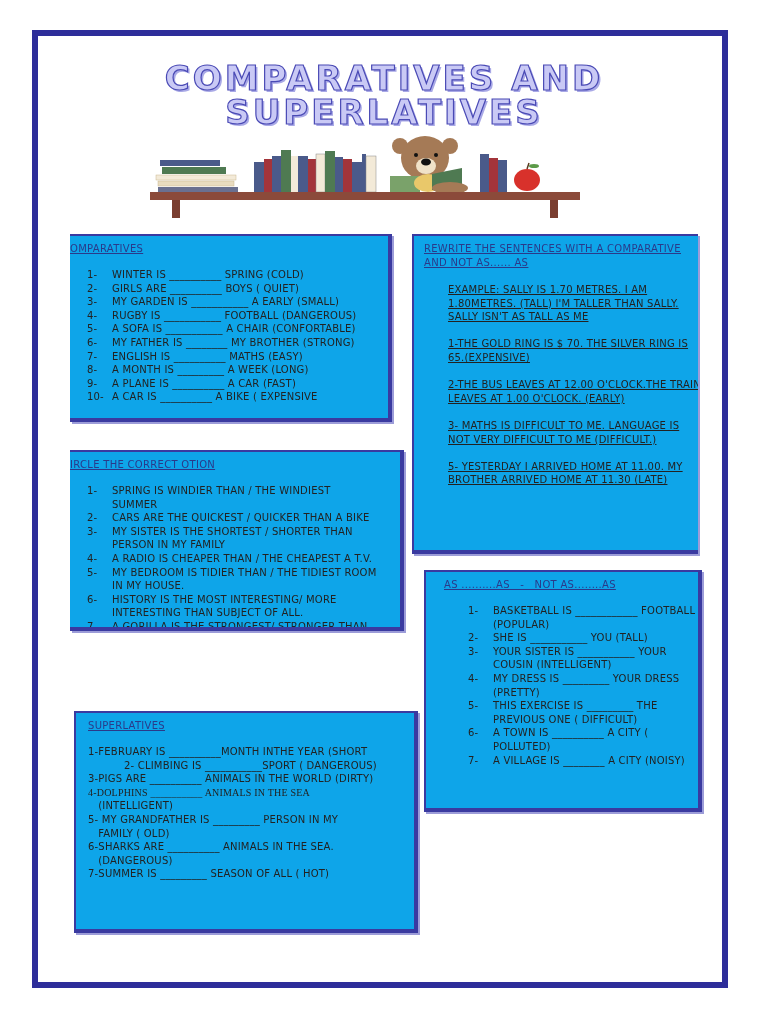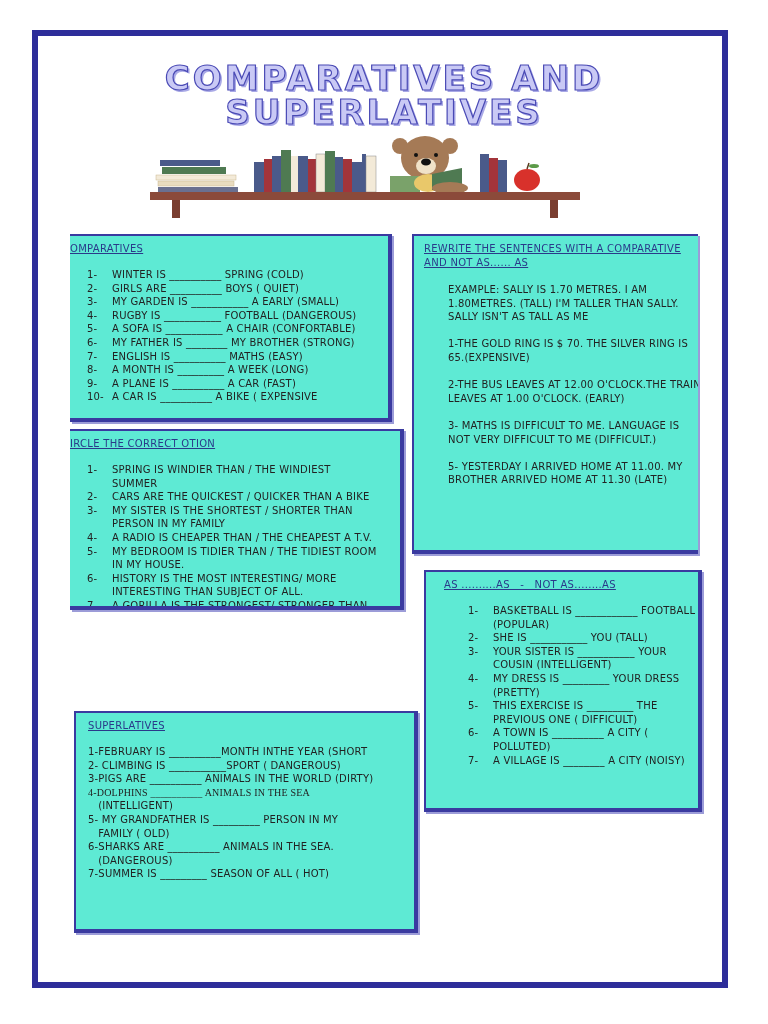--- a/index.html
+++ b/index.html
@@ -8,21 +8,21 @@
   .frame { position:absolute; left:32px; top:30px; width:696px; height:958px;
            border:6px solid #2e2e9a; box-sizing:border-box; }
   .title { position:absolute; left:0; width:768px; text-align:center;
            font-family:"DejaVu Sans", sans-serif; font-weight:bold; font-size:34px;
            letter-spacing:3px; color:#c9c9f5;
            -webkit-text-stroke:1.2px #4a4ab5;
            text-shadow:2px 2px 0 #a9a9e6; }
   .title.l1 { top:58px; }
   .title.l2 { top:92px; }
   .shelf-art { position:absolute; left:150px; top:128px; width:450px; height:95px; }
-  .box { position:absolute; box-sizing:border-box; background:#5eead4;
+  .box { position:absolute; box-sizing:border-box; background:#0ea5e9;
          border-top:2px solid #3a3aa0; border-bottom:4px solid #3a3aa0;
          border-right:4px solid #3a3aa0; border-left:2px solid #3a3aa0;
          box-shadow: 2px 2px 0 #9c9cd8; overflow:hidden; }
   .box.noleft { border-left:none; }
   .box.noright { border-right:none; }
   .box-head { font-size:10px; color:#2a3a8a; text-decoration:underline;
               text-decoration-color:#2a3a8a; letter-spacing:0.3px; line-height:14px; }
   .txt { font-size:10px; line-height:13.6px; color:#222; letter-spacing:0.2px; white-space:nowrap; }
   .ol { margin:0; padding:0; list-style:none; }
   .ol li { display:flex; }
@@ -133,21 +133,21 @@
           <span>A PLANE IS __________ A CAR (FAST)</span>
         </li>
       <li>
           <span class="num">10-</span>
           <span>A CAR  IS __________ A BIKE ( EXPENSIVE</span>
         </li>
     </ul>
   </div>
 </div>
 
-<div class="box noleft" style="left:70px; top:429px; width:334px; height:181px;">
+<div class="box noleft" style="left:70px; top:450px; width:334px; height:181px;">
   <div style="padding:6px 0 0 0;">
     <div class="box-head">IRCLE THE CORRECT OTION</div>
     <ul class="ol txt" style="margin-top:12px; padding-left:17px; width:290px;">
       <li>
           <span class="num">1-</span>
           <span class="body">SPRING IS  WINDIER THAN / THE WINDIEST SUMMER</span>
         </li>
       <li>
           <span class="num">2-</span>
           <span class="body">CARS ARE THE QUICKEST / QUICKER THAN A BIKE</span>
@@ -178,34 +178,34 @@
         </li>
     </ul>
   </div>
 </div>
 
 <div class="box" style="left:74px; top:711px; width:344px; height:222px;">
   <div style="padding:6px 0 0 12px;">
     <div class="box-head">SUPERLATIVES</div>
     <div class="txt" style="margin-top:12px;">
       <div style="white-space:pre;">1-FEBRUARY IS __________MONTH INTHE YEAR (SHORT</div>
-      <div style="white-space:pre;">2- CLIMBING IS ___________SPORT ( DANGEROUS)</div>
+      <div style="white-space:pre;margin-left:36px;">2- CLIMBING IS ___________SPORT ( DANGEROUS)</div>
       <div style="white-space:pre;">3-PIGS ARE __________ ANIMALS IN THE WORLD (DIRTY)</div>
       <div style="white-space:pre;font-family:Liberation Serif, serif;">4-DOLPHINS __________ ANIMALS IN THE SEA</div>
       <div style="white-space:pre;">   (INTELLIGENT)</div>
       <div style="white-space:pre;">5- MY GRANDFATHER IS _________ PERSON IN MY</div>
       <div style="white-space:pre;">   FAMILY ( OLD)</div>
       <div style="white-space:pre;">6-SHARKS ARE __________ ANIMALS IN THE SEA.</div>
       <div style="white-space:pre;">   (DANGEROUS)</div>
       <div style="white-space:pre;">7-SUMMER IS _________ SEASON OF ALL ( HOT)</div>
     </div>
   </div>
 </div>
 
-<div class="box noright" style="left:412px; top:234px; width:286px; height:320px;">
+<div class="box noright" style="left:412px; top:234px; width:286px; height:320px;text-decoration:underline;">
   <div style="padding:6px 0 0 10px;">
     <div class="box-head" style="white-space:nowrap;">REWRITE  THE SENTENCES WITH A COMPARATIVE</div>
     <div class="box-head">AND  NOT AS...... AS</div>
     <div class="txt" style="margin-top:13px; padding-left:24px; width:254px;">
       <div class="para">EXAMPLE:  SALLY IS 1.70 METRES. I AM 1.80METRES. (TALL) I'M TALLER THAN SALLY. SALLY ISN'T AS TALL AS ME</div>
       <div class="para">1-THE GOLD RING IS $ 70. THE SILVER RING IS 65.(EXPENSIVE)</div>
       <div class="para">2-THE BUS LEAVES AT 12.00 O'CLOCK.THE TRAIN LEAVES AT 1.00 O'CLOCK. (EARLY)</div>
       <div class="para">3- MATHS IS DIFFICULT TO ME. LANGUAGE IS NOT VERY DIFFICULT TO ME (DIFFICULT.)</div>
       <div class="para">5- YESTERDAY I ARRIVED HOME AT 11.00. MY BROTHER ARRIVED HOME AT 11.30 (LATE)</div>
     </div>

